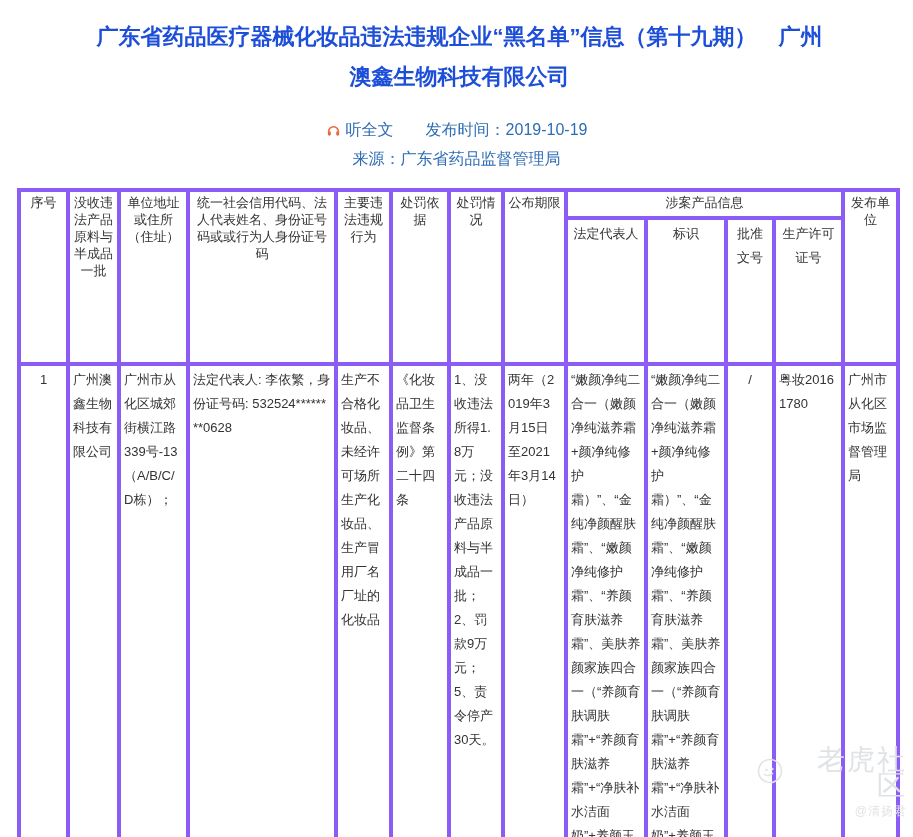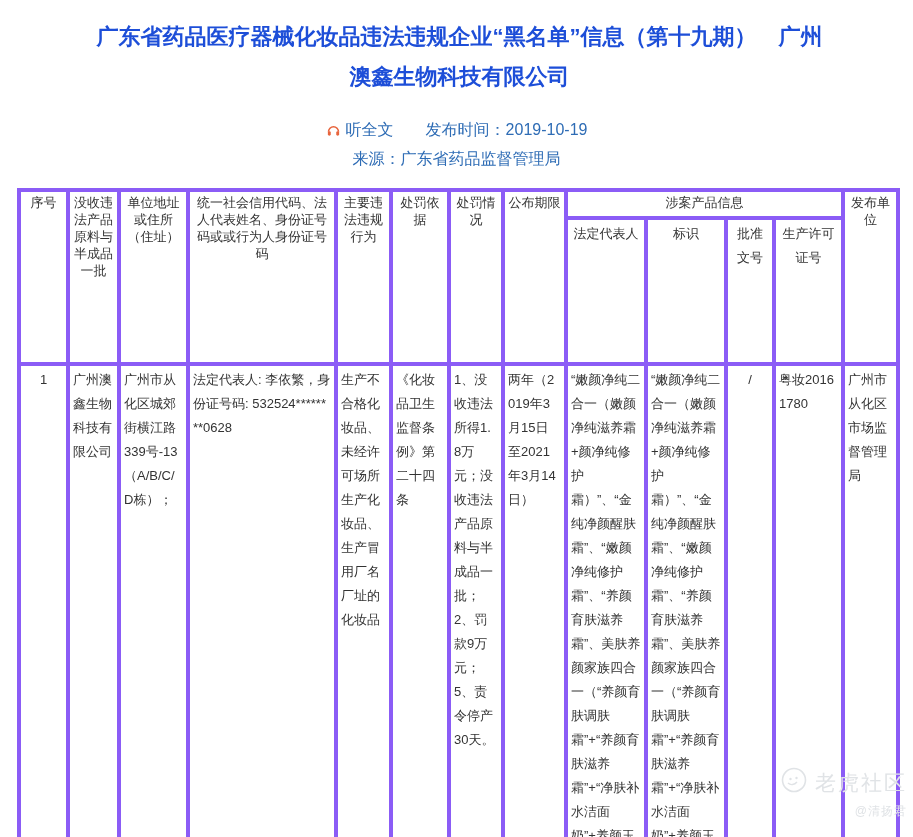--- a/index.html
+++ b/index.html
@@ -35,21 +35,21 @@
   tr.group-row th{line-height:17px;padding:2px;height:20px;}
   tr.subhead-row{height:146px;}
   tr.data-row{height:478px;}
   td.c-center{text-align:center;}
   td.c-left{text-align:left;margin-left:11px;}
   .watermark{
     position:absolute;right:6px;bottom:16px;width:150px;
     color:#e0e3e6;text-align:right;pointer-events:none;
   }
   .wm-top{display:flex;align-items:center;justify-content:flex-end;gap:8px;
-    font-size:21px;letter-spacing:2px;line-height:26px;}
+    font-size:28px;letter-spacing:2px;line-height:26px;}
   .wm-bottom{font-size:12px;letter-spacing:1px;line-height:20px;margin-top:2px;}
 </style>
 </head>
 <body>
 
 <div class="page">
 
   <h1 class="title">
     <span class="tline">广东省药品医疗器械化妆品违法违规企业“黑名单”信息（第十九期）　广州</span>
     <span class="tline">澳鑫生物科技有限公司</span>

